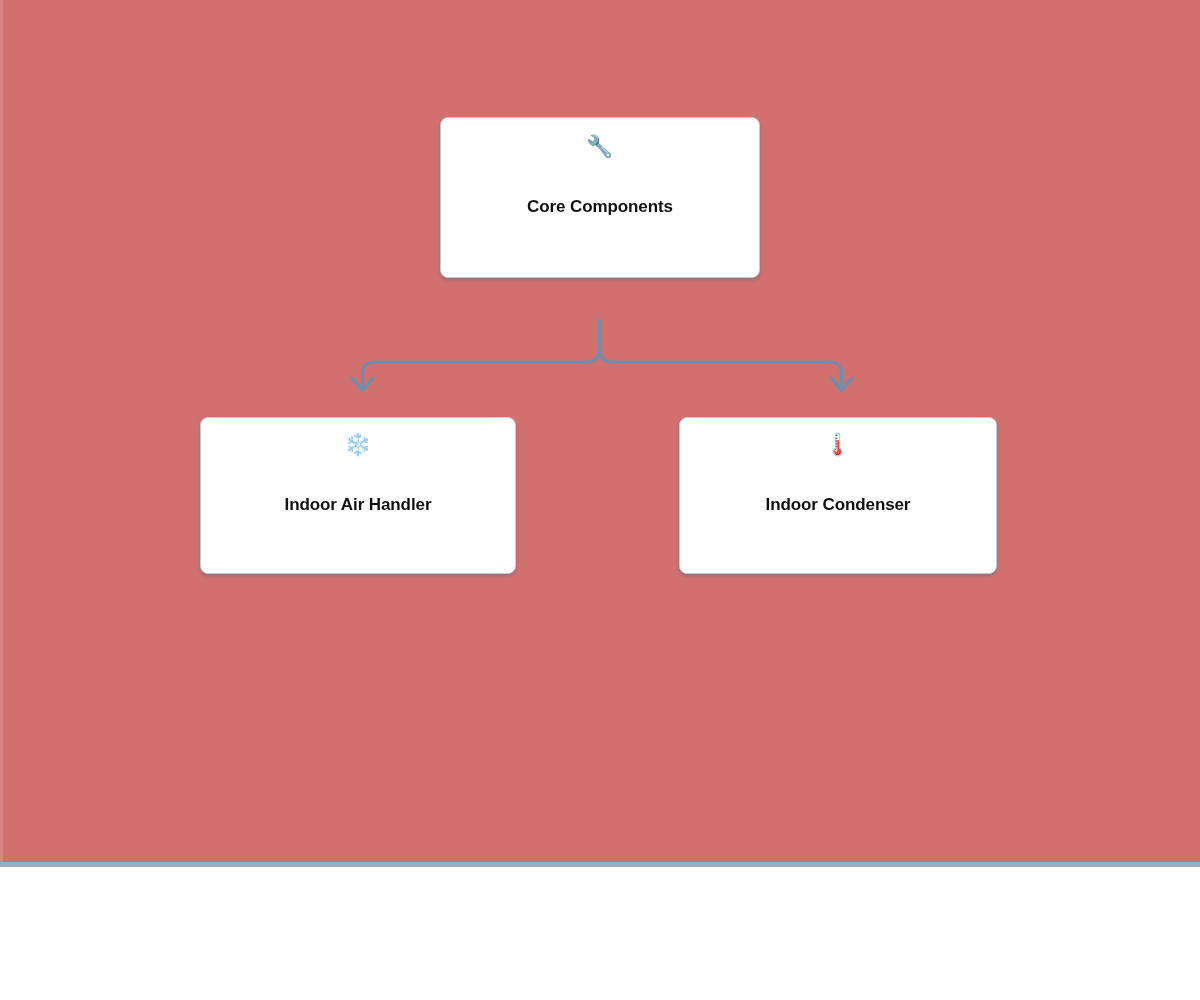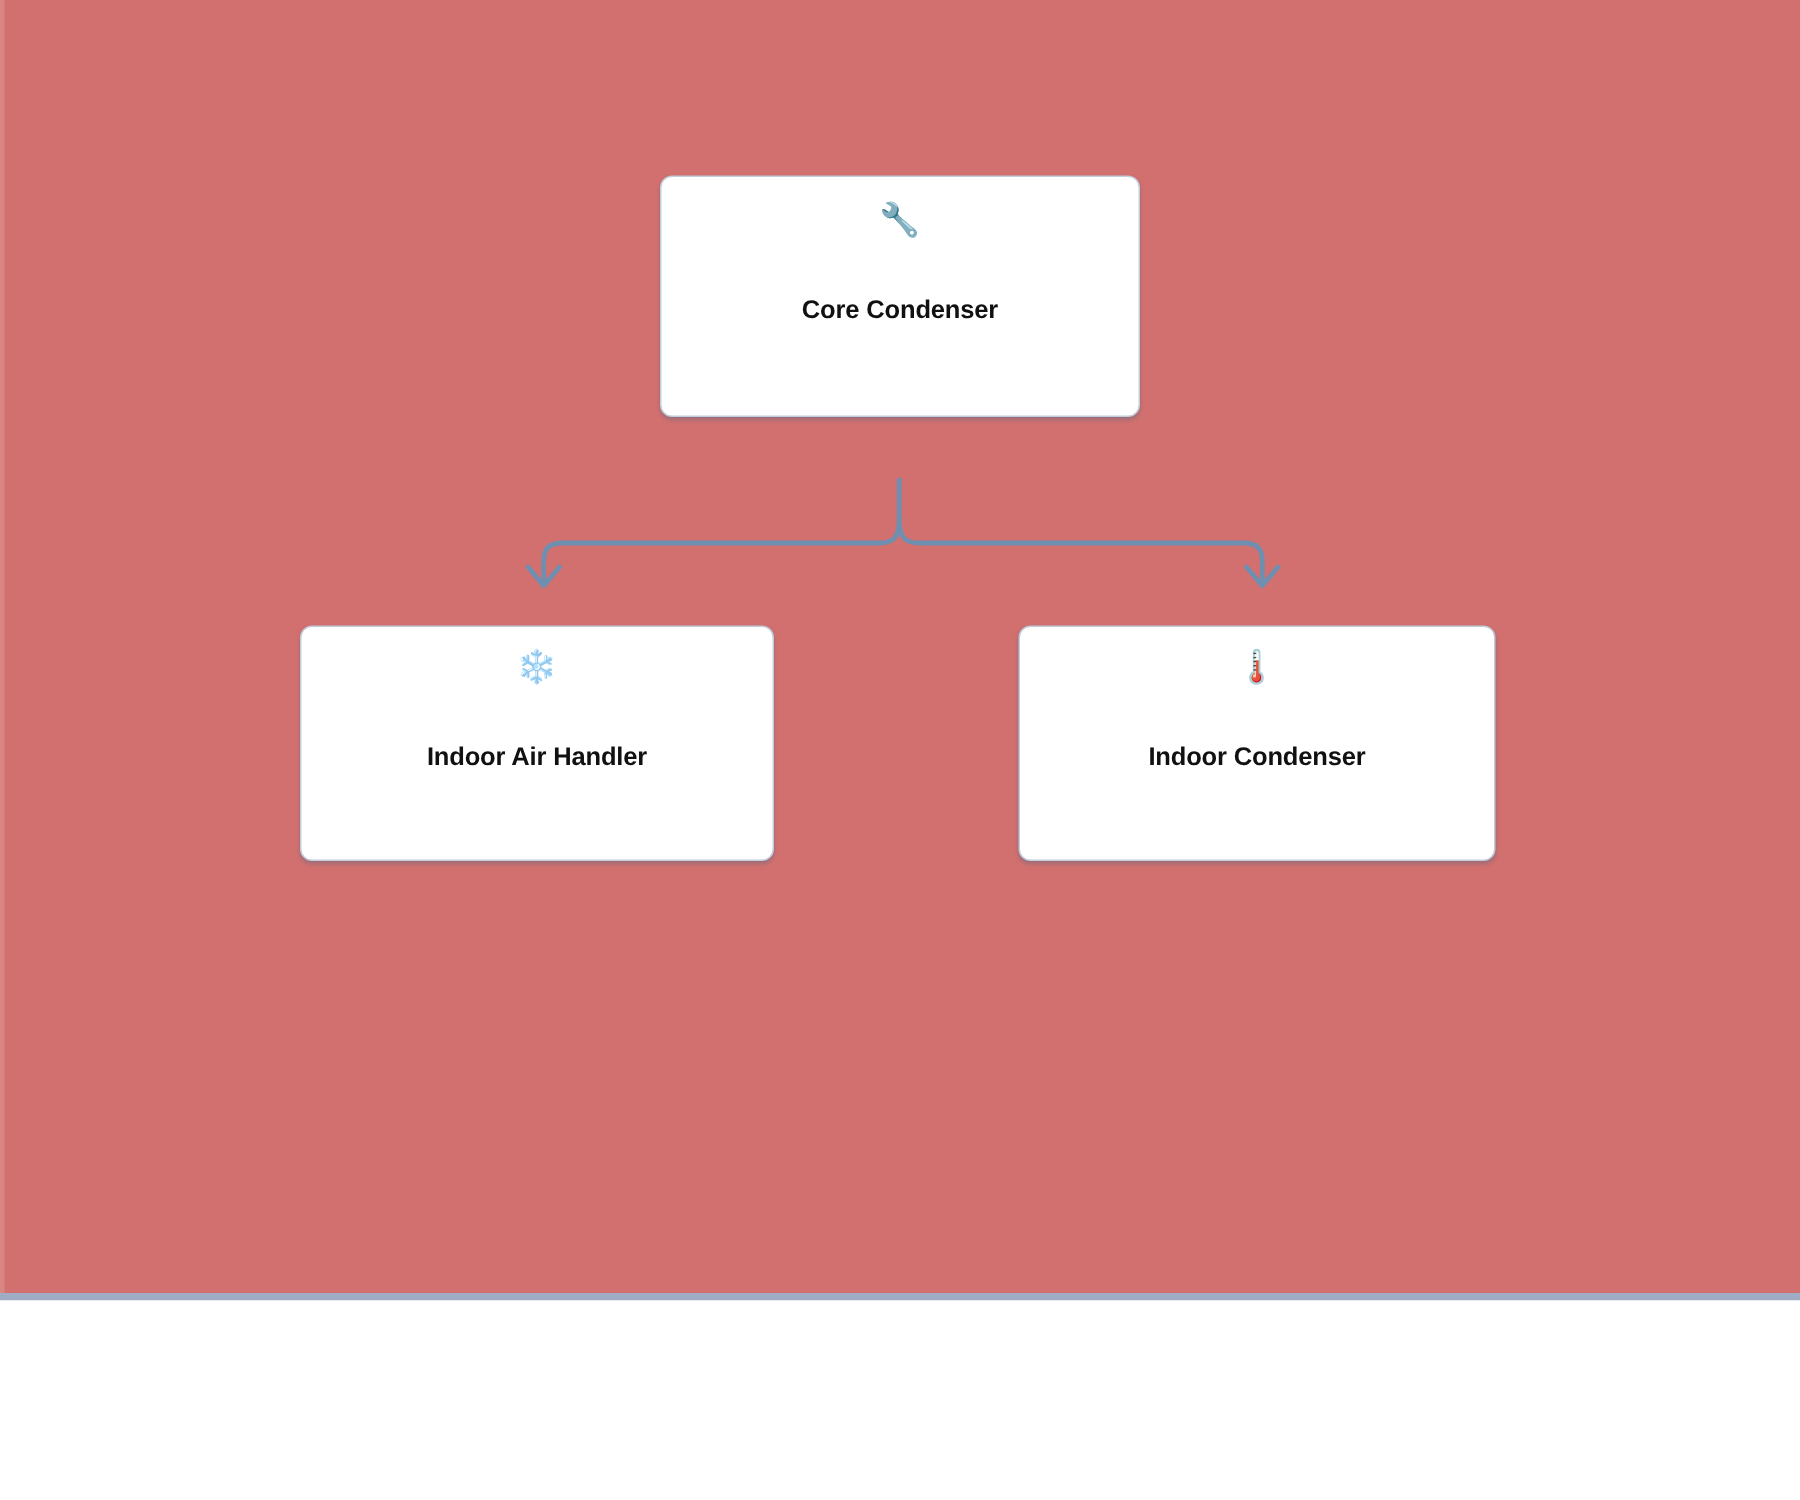--- a/index.html
+++ b/index.html
@@ -141,21 +141,21 @@
                  L 829 362 C 838 362, 841.5 365.5, 841.5 374
                  L 841.5 390"></path>
 
         <path d="M 352 378 L 362.5 390.5 L 373 378"></path>
         <path d="M 831 378 L 841.5 390.5 L 852 378"></path>
       </g>
     </svg>
 
     <div class="node" id="node-root">
       <div class="node-icon">🔧</div>
-      <div class="node-label">Core Condenser</div>
+      <div class="node-label">Core Components</div>
     </div>
 
     <div class="node" id="node-indoor">
       <div class="node-icon">❄️</div>
       <div class="node-label">Indoor Air Handler</div>
     </div>
 
     <div class="node" id="node-outdoor">
       <div class="node-icon">🌡️</div>
       <div class="node-label">Indoor Condenser</div>

